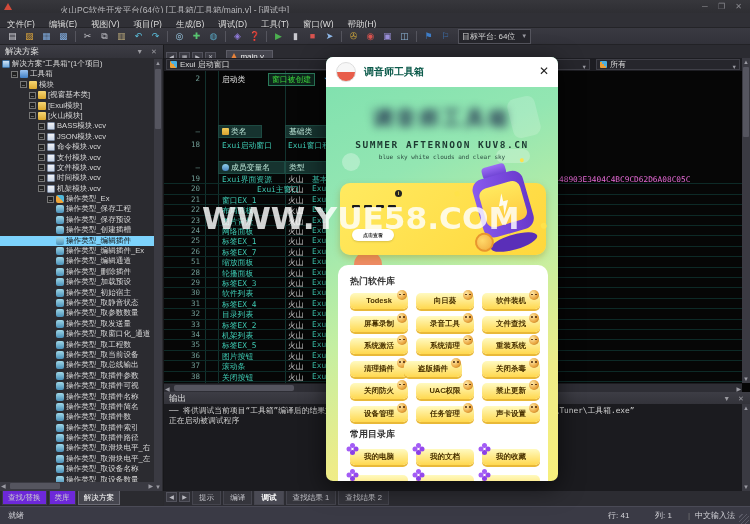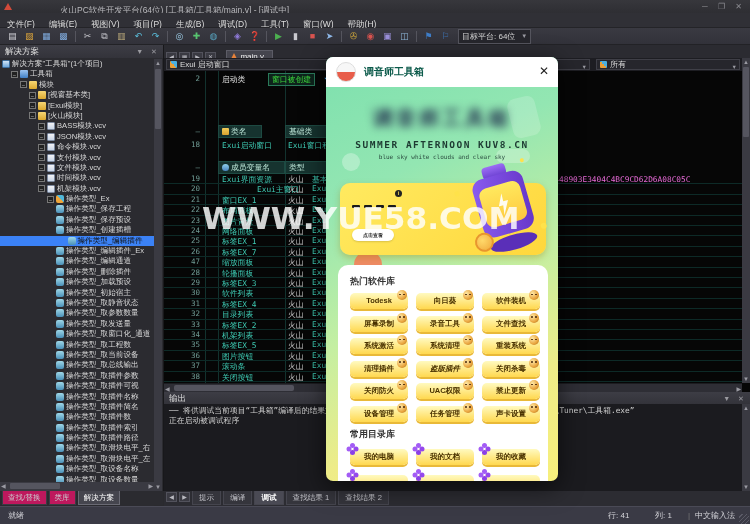--- a/index.html
+++ b/index.html
@@ -22,35 +22,35 @@
   .tbcombo{display:flex;align-items:center;height:13px;background:#26262c;border:1px solid #55555e;
            color:#d6d6d6;font-size:8px;padding:0 3px;margin-left:4px;}
   .tbcombo .arr{margin-left:6px;color:#9a9aa2;font-size:6px;}
   
   .leftpanel{left:0;top:45px;width:163px;height:446px;background:#2b2b30;border-right:1px solid #18181b;}
   .ph{position:absolute;left:0;top:0;width:100%;height:13px;background:linear-gradient(#3d3d45,#33333a);
       color:#e0e0e0;font-size:8.5px;line-height:13px;padding-left:5px;box-sizing:border-box;}
   .ph .phbtns{position:absolute;right:3px;top:0;color:#9a9aa0;font-size:7px;letter-spacing:3px;}
   .tree{position:absolute;left:0;top:14px;width:154px;height:462px;overflow:hidden;background:#2b2b30;}
   .trow{height:10.4px;line-height:10.4px;font-size:7.6px;color:#d8d8d8;white-space:nowrap;position:relative;}
-  .trow.sel{background:#3b82f6;color:#111;text-align:center;}
+  .trow.sel{background:#7dd3fc;color:#111;}
   .exp{display:inline-block;width:7px;height:7px;border:1px solid #777;background:#222;color:#bbb;
        font-size:6px;line-height:6px;text-align:center;vertical-align:middle;margin-right:2px;box-sizing:border-box;}
   .tico{display:inline-block;width:8px;height:8px;vertical-align:middle;margin-right:2px;border-radius:1px;}
   .i-sol{background:linear-gradient(#cfe3f5,#6fa8dc);border:1px solid #3c6e9e;box-sizing:border-box;}
   .i-proj{background:linear-gradient(#9cc3ef,#3f7ec4);}
   .i-folder{background:linear-gradient(#f7d774,#dca92f);border-radius:1px;position:relative;}
   .i-file{background:linear-gradient(#f2f2f5,#c9d6e8);border:1px solid #7d8aa0;box-sizing:border-box;}
   .i-class{background:linear-gradient(45deg,#f0a63a 50%,#52b7d8 50%);border-radius:2px;}
   .i-method{background:linear-gradient(#9fd8e8,#4a90b8);border-radius:2px;}
   .vsb{position:absolute;background:#3a3a42;}
   .vsb .thumb{position:absolute;background:#55555f;border-radius:1px;}
   .sbarrow{color:#9a9aa2;font-size:6px;text-align:center;line-height:8px;}
   .ptabs{position:absolute;left:0;top:447px;width:163px;height:14px;background:#2b2b30;font-size:7.6px;display:flex;}
-  .ptab{padding:0 5px;line-height:13px;color:#c9c9ce;border:1px solid #3c3c44;border-top:none;margin-left:2px;background:#be185d;}
+  .ptab{padding:0 5px;line-height:13px;color:#c9c9ce;border:1px solid #3c3c44;border-top:none;margin-left:2px;background:#6d28d9;}
   .ptab.active{background:#45454e;color:#fff;border-color:#6a6a74;}
   
   .editor{left:164px;top:45px;width:586px;height:347px;background:#060606;}
   .tabstrip{position:absolute;left:0;top:0;width:100%;height:13px;background:#2b2b31;border-bottom:1px solid #1b1b1f;}
   .navbtn{display:inline-block;width:11px;height:10px;background:#3a3a42;border:1px solid #52525c;color:#b9b9c0;
           font-size:6px;line-height:9px;text-align:center;margin:1px 0 0 2px;box-sizing:border-box;}
   .etab{display:inline-block;height:12px;background:#45454e;color:#f0f0f0;font-size:8px;line-height:12px;
         padding:0 8px 0 4px;margin-left:6px;border:1px solid #5c5c66;border-bottom:none;}
   .etab .flame{display:inline-block;width:0;height:0;border-left:3px solid transparent;border-right:3px solid transparent;
         border-bottom:6px solid #e8833a;margin-right:3px;}
@@ -339,21 +339,21 @@
           <div class="gcell ggray" style="left: 124px; top: 165.4px;">火山</div>
           <div class="gcell" style="left: 148px; top: 165.4px;">Exui</div>
           <div class="gcell" style="left: 172px; top: 165.4px;">标签Ex</div>
           <div class="vrow" style="top: 174.8px;"></div>
           <div class="gnum" style="top: 175.8px;">26</div>
           <div class="gcell" style="left: 58px; top: 175.8px;">标签EX_7</div>
           <div class="gcell ggray" style="left: 124px; top: 175.8px;">火山</div>
           <div class="gcell" style="left: 148px; top: 175.8px;">Exui</div>
           <div class="gcell" style="left: 172px; top: 175.8px;">标签Ex</div>
           <div class="vrow" style="top: 185.2px;"></div>
-          <div class="gnum" style="top: 186.2px;">47</div>
+          <div class="gnum" style="top: 186.2px;">51</div>
           <div class="gcell" style="left: 58px; top: 186.2px;">缩放面板</div>
           <div class="gcell ggray" style="left: 124px; top: 186.2px;">火山</div>
           <div class="gcell" style="left: 148px; top: 186.2px;">Exui</div>
           <div class="gcell" style="left: 172px; top: 186.2px;">分组框Ex</div>
           <div class="vrow" style="top: 195.6px;"></div>
           <div class="gnum" style="top: 196.6px;">28</div>
           <div class="gcell" style="left: 58px; top: 196.6px;">轮播面板</div>
           <div class="gcell ggray" style="left: 124px; top: 196.6px;">火山</div>
           <div class="gcell" style="left: 148px; top: 196.6px;">Exui</div>
           <div class="gcell" style="left: 172px; top: 196.6px;">分组框Ex</div>
@@ -505,21 +505,21 @@
           <div class="hbtn" style="left: 12px; top: 28px;">Todesk<span class="mk"></span></div>
           <div class="hbtn" style="left: 78px; top: 28px;">向日葵<span class="mk"></span></div>
           <div class="hbtn" style="left: 144px; top: 28px;">软件装机<span class="mk"></span></div>
           <div class="hbtn" style="left: 12px; top: 50.5px;">屏幕录制<span class="mk"></span></div>
           <div class="hbtn" style="left: 78px; top: 50.5px;">录音工具<span class="mk"></span></div>
           <div class="hbtn" style="left: 144px; top: 50.5px;">文件查找<span class="mk"></span></div>
           <div class="hbtn" style="left: 12px; top: 73px;">系统激活<span class="mk"></span></div>
           <div class="hbtn" style="left: 78px; top: 73px;">系统清理<span class="mk"></span></div>
           <div class="hbtn" style="left: 144px; top: 73px;">重装系统<span class="mk"></span></div>
           <div class="hbtn" style="left: 12px; top: 95.5px;">清理插件<span class="mk"></span></div>
-          <div class="hbtn" style="left: 78px; top: 95.5px; font-style: italic;">盗版插件<span class="mk"></span></div>
+          <div class="hbtn" style="left: 66px; top: 95.5px;">盗版插件<span class="mk"></span></div>
           <div class="hbtn" style="left: 144px; top: 95.5px;">关闭杀毒<span class="mk"></span></div>
           <div class="hbtn" style="left: 12px; top: 118px;">关闭防火<span class="mk"></span></div>
           <div class="hbtn" style="left: 78px; top: 118px;">UAC权限<span class="mk"></span></div>
           <div class="hbtn" style="left: 144px; top: 118px;">禁止更新<span class="mk"></span></div>
           <div class="hbtn" style="left: 12px; top: 140.5px;">设备管理<span class="mk"></span></div>
           <div class="hbtn" style="left: 78px; top: 140.5px;">任务管理<span class="mk"></span></div>
           <div class="hbtn" style="left: 144px; top: 140.5px;">声卡设置<span class="mk"></span></div>
         </div>
       <div class="sectitle" style="left:12px;top:163px;">常用目录库</div>
       <div id="dirbtns">

